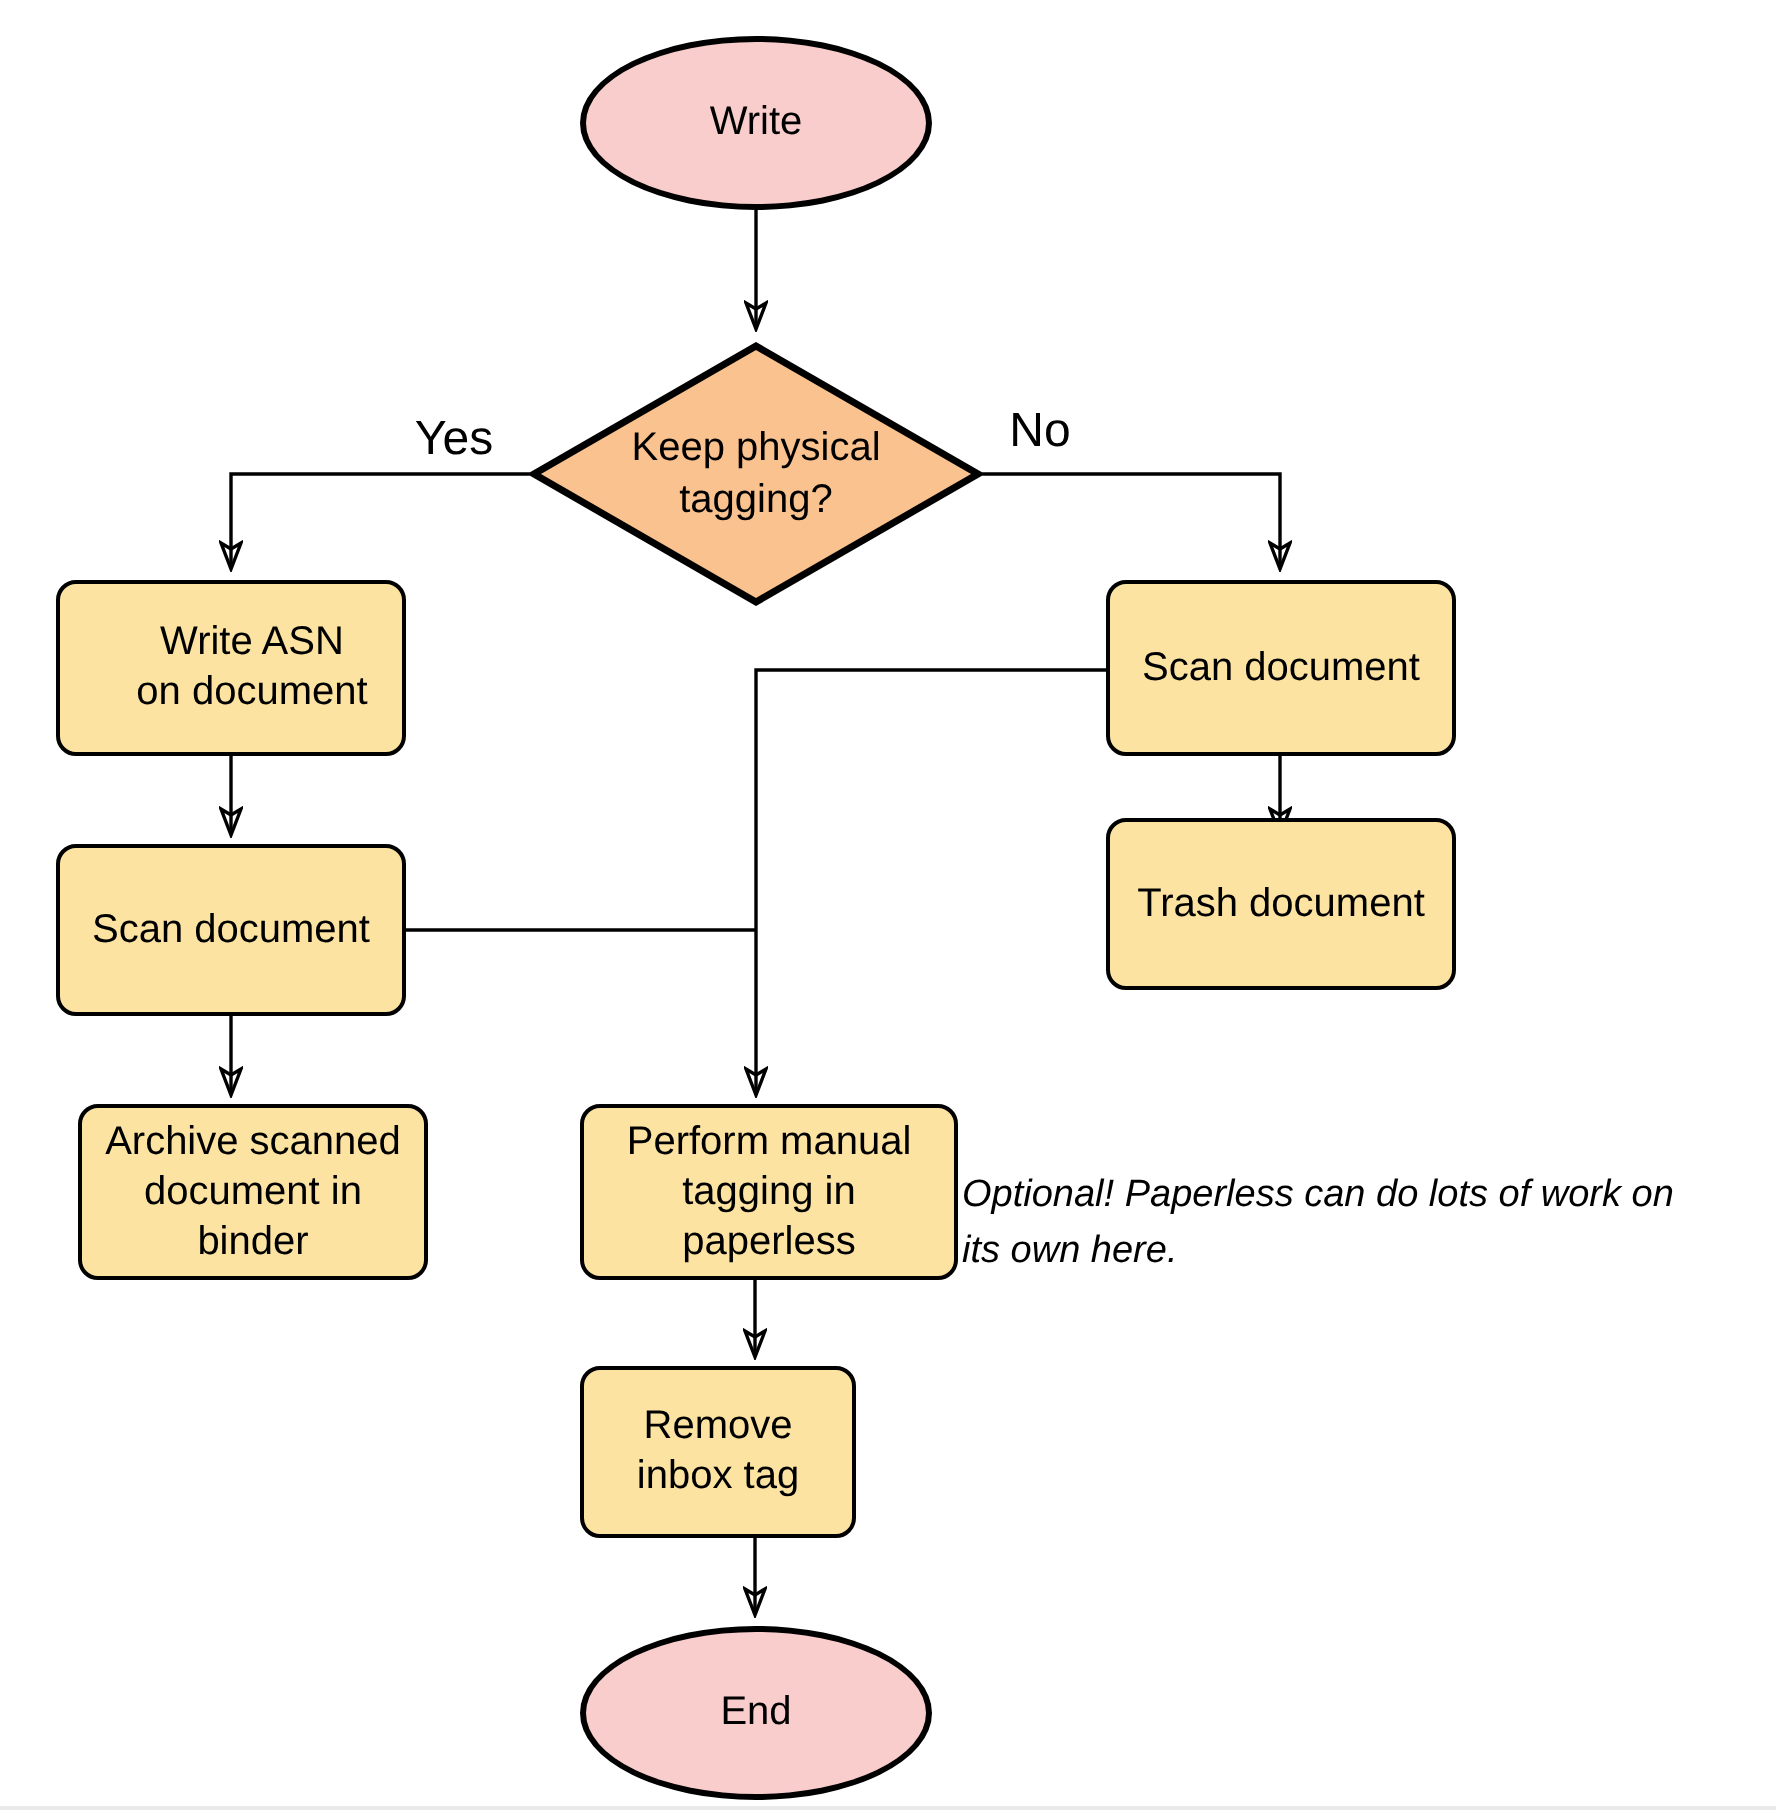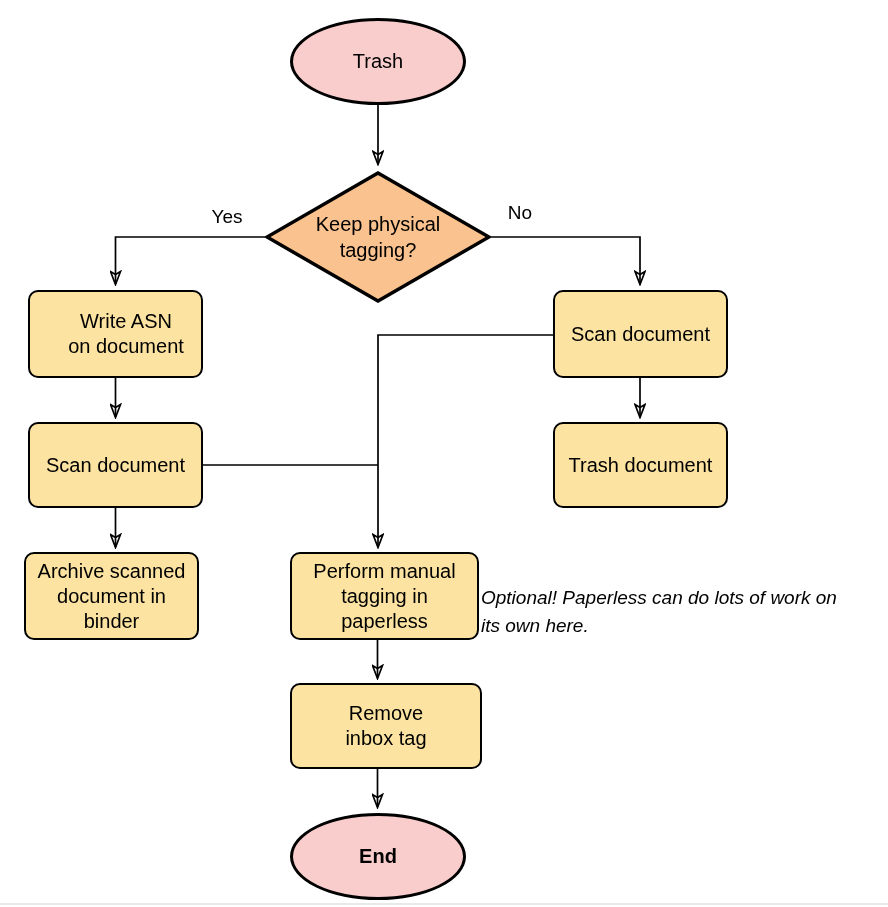--- a/index.html
+++ b/index.html
@@ -13,21 +13,21 @@
         box-sizing:border-box;text-align:center;}
   .node-label{white-space:pre-line;font-size:20px;line-height:25px;}
   .terminator{background:var(--terminator-fill,#F8CDCB);border:3px solid var(--stroke,#000);
         border-radius:50%;}
   .process{background:var(--process-fill,#FCE3A1);border:2.5px solid var(--stroke,#000);
         border-radius:10px;}
   .decision{background:transparent;border:none;}
   .decision svg{position:absolute;left:0;top:0;}
   .decision polygon{fill:var(--decision-fill,#F9C28E);stroke:var(--stroke,#000);stroke-width:3.5;}
   .decision .node-label{position:relative;line-height:26px;}
-  .edge-label{position:absolute;font-size:19px;text-align:center;}
+  .edge-label{position:absolute;font-size:24px;text-align:center;}
   .annotation{position:absolute;left:481px;top:584px;width:420px;
         font-size:19px;line-height:28px;font-style:italic;white-space:pre-line;}
   .bottom-divider{position:absolute;left:0;top:903px;width:888px;height:2px;background:#e9e9e9;}
 </style>
 </head>
 <body>
 
 <div id="canvas">
 
   <svg id="edges" width="888" height="907" viewBox="0 0 888 907">
@@ -42,21 +42,21 @@
     <path d="M115.5,378 V417" marker-end="url(#arrow)"></path>
     <path d="M115.5,508 V547" marker-end="url(#arrow)"></path>
     <path d="M640,378 V417" marker-end="url(#arrow)"></path>
     <path d="M553,335 H378 V547" marker-end="url(#arrow)"></path>
     <path d="M203,465 H378"></path>
     <path d="M377.5,640 V678" marker-end="url(#arrow)"></path>
     <path d="M377.5,769 V807" marker-end="url(#arrow)"></path>
   </svg>
 
   <div class="node terminator" style="left:290px;top:18px;width:176px;height:87px;">
-    <span class="node-label">Trash</span>
+    <span class="node-label">Write</span>
   </div>
 
   <div class="node decision" style="left:265px;top:171px;width:226px;height:132px;">
     <svg width="226" height="132" viewBox="0 0 226 132">
       <polygon points="113,2 224,66 113,130 2,66"></polygon>
     </svg>
     <span class="node-label">Keep physical
 tagging?</span>
   </div>
 
@@ -65,46 +65,46 @@
 
   <div class="node process" style="left:28px;top:290px;width:175px;height:88px;padding-left:21px;">
     <span class="node-label">Write ASN
 on document</span>
   </div>
 
   <div class="node process" style="left:28px;top:422px;width:175px;height:86px;">
     <span class="node-label">Scan document</span>
   </div>
 
-  <div class="node process" style="left:24px;top:552px;width:175px;height:88px;text-align:center;">
+  <div class="node process" style="left:39px;top:552px;width:175px;height:88px;text-align:center;">
     <span class="node-label">Archive scanned
 document in
 binder</span>
   </div>
 
   <div class="node process" style="left:553px;top:290px;width:175px;height:88px;">
     <span class="node-label">Scan document</span>
   </div>
 
-  <div class="node process" style="left:553px;top:422px;width:175px;height:86px;">
+  <div class="node process" style="left:553px;top:409px;width:175px;height:86px;">
     <span class="node-label">Trash document</span>
   </div>
 
   <div class="node process" style="left:290px;top:552px;width:189px;height:88px;">
     <span class="node-label">Perform manual
 tagging in
 paperless</span>
   </div>
 
   <div class="annotation">Optional! Paperless can do lots of work on
 its own here.</div>
 
-  <div class="node process" style="left:290px;top:683px;width:192px;height:86px;">
+  <div class="node process" style="left:290px;top:683px;width:138px;height:86px;">
     <span class="node-label">Remove
 inbox tag</span>
   </div>
 
-  <div class="node terminator" style="left:290px;top:813px;width:176px;height:87px;font-weight:bold;">
+  <div class="node terminator" style="left:290px;top:813px;width:176px;height:87px;">
     <span class="node-label">End</span>
   </div>
 
   <div class="bottom-divider"></div>
 </div>
 
 </body></html>

